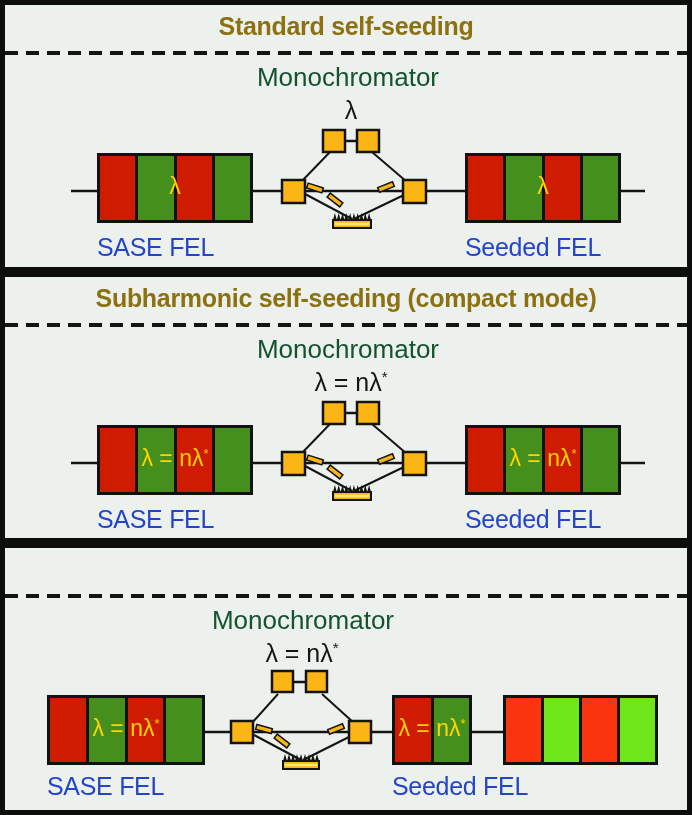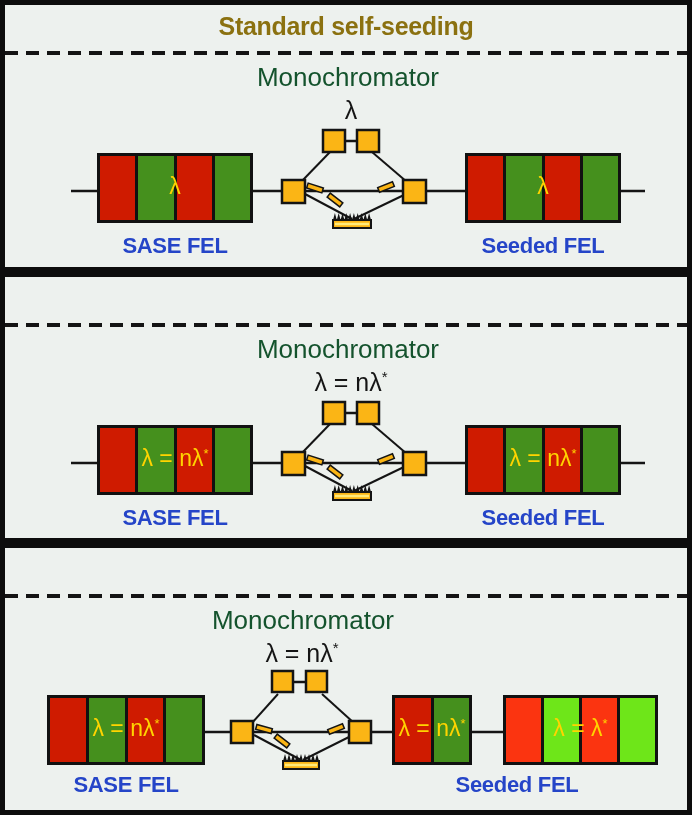--- a/index.html
+++ b/index.html
@@ -46,22 +46,22 @@
   }
   .p3 .undulator{top:147px;}
   .stripe{flex:1;}
   .u-label{
     position:absolute;left:0;right:0;top:50%;transform:translateY(-54%);
     text-align:center;font-size:23px;white-space:nowrap;
     color:var(--label-yellow,#ffd400);
   }
   .u-label sup.star{font-size:13px;vertical-align:8px;}
   .caption{
-    position:absolute;top:228px;text-align:center;
-    font-size:22px;font-weight:bold;letter-spacing:-0.3px;
+    position:absolute;top:228px;text-align:left;
+    font-size:25px;font-weight:normal;letter-spacing:-0.3px;
     color:var(--caption-blue,#2545c8);white-space:nowrap;
   }
   .p3 .caption{top:224px;}
   
   .p12-u-left{left:92px;width:156px;}
   .p12-u-right{left:460px;width:156px;}
   .p12-cap-left{left:92px;width:156px;}
   .p12-cap-right{left:460px;width:156px;}
   
   .p3-u-left{left:42px;width:158px;}
@@ -114,20 +114,21 @@
         <div class="stripe" style="background: rgb(207, 27, 0);"></div>
         <div class="stripe" style="background: rgb(69, 144, 29);"></div>
         <div class="u-label"><span>λ</span><sup class="star"></sup></div>
     </div>
 
     <div class="caption p12-cap-left">SASE FEL</div>
     <div class="caption p12-cap-right">Seeded FEL</div>
   </div>
 
   <div class="panel p2">
+    <div class="panel-title">Subharmonic self-seeding (compact mode)</div>
     <div class="dashed-line"></div>
 
     <svg class="schematic" width="692" height="264" viewBox="0 0 692 264">
       <line x1="66" y1="186" x2="640" y2="186" stroke="#141414" stroke-width="2.5"></line>
       <line x1="296" y1="177" x2="325" y2="147" stroke="#141414" stroke-width="2"></line>
       <line x1="367" y1="147" x2="402" y2="177" stroke="#141414" stroke-width="2"></line>
       <line x1="300" y1="189" x2="347" y2="214" stroke="#141414" stroke-width="2"></line>
       <line x1="349" y1="214" x2="401" y2="189" stroke="#141414" stroke-width="2"></line>
       <line x1="340" y1="136" x2="352" y2="136" stroke="#141414" stroke-width="2.5"></line>
       <rect x="318" y="125" width="22" height="22" style="fill:var(--orange)" stroke="#141414" stroke-width="2.5"></rect>
@@ -199,20 +200,19 @@
     <div class="undulator p3-u-mid">
       <div class="stripe" style="background: rgb(207, 27, 0);"></div>
         <div class="stripe" style="background: rgb(69, 144, 29);"></div>
         <div class="u-label"><span>λ = nλ</span><sup class="star">*</sup></div>
     </div>
     <div class="undulator p3-u-right">
       <div class="stripe" style="background: rgb(251, 52, 16);"></div>
         <div class="stripe" style="background: rgb(110, 230, 25);"></div>
         <div class="stripe" style="background: rgb(251, 52, 16);"></div>
         <div class="stripe" style="background: rgb(110, 230, 25);"></div>
-        <div class="u-label"><span>λ = λ</span><sup class="star">*</sup></div>
     </div>
 
     <div class="caption p3-cap-left">SASE FEL</div>
     <div class="caption p3-cap-right">Seeded FEL</div>
   </div>
 
 </div>
 
 </body></html>

